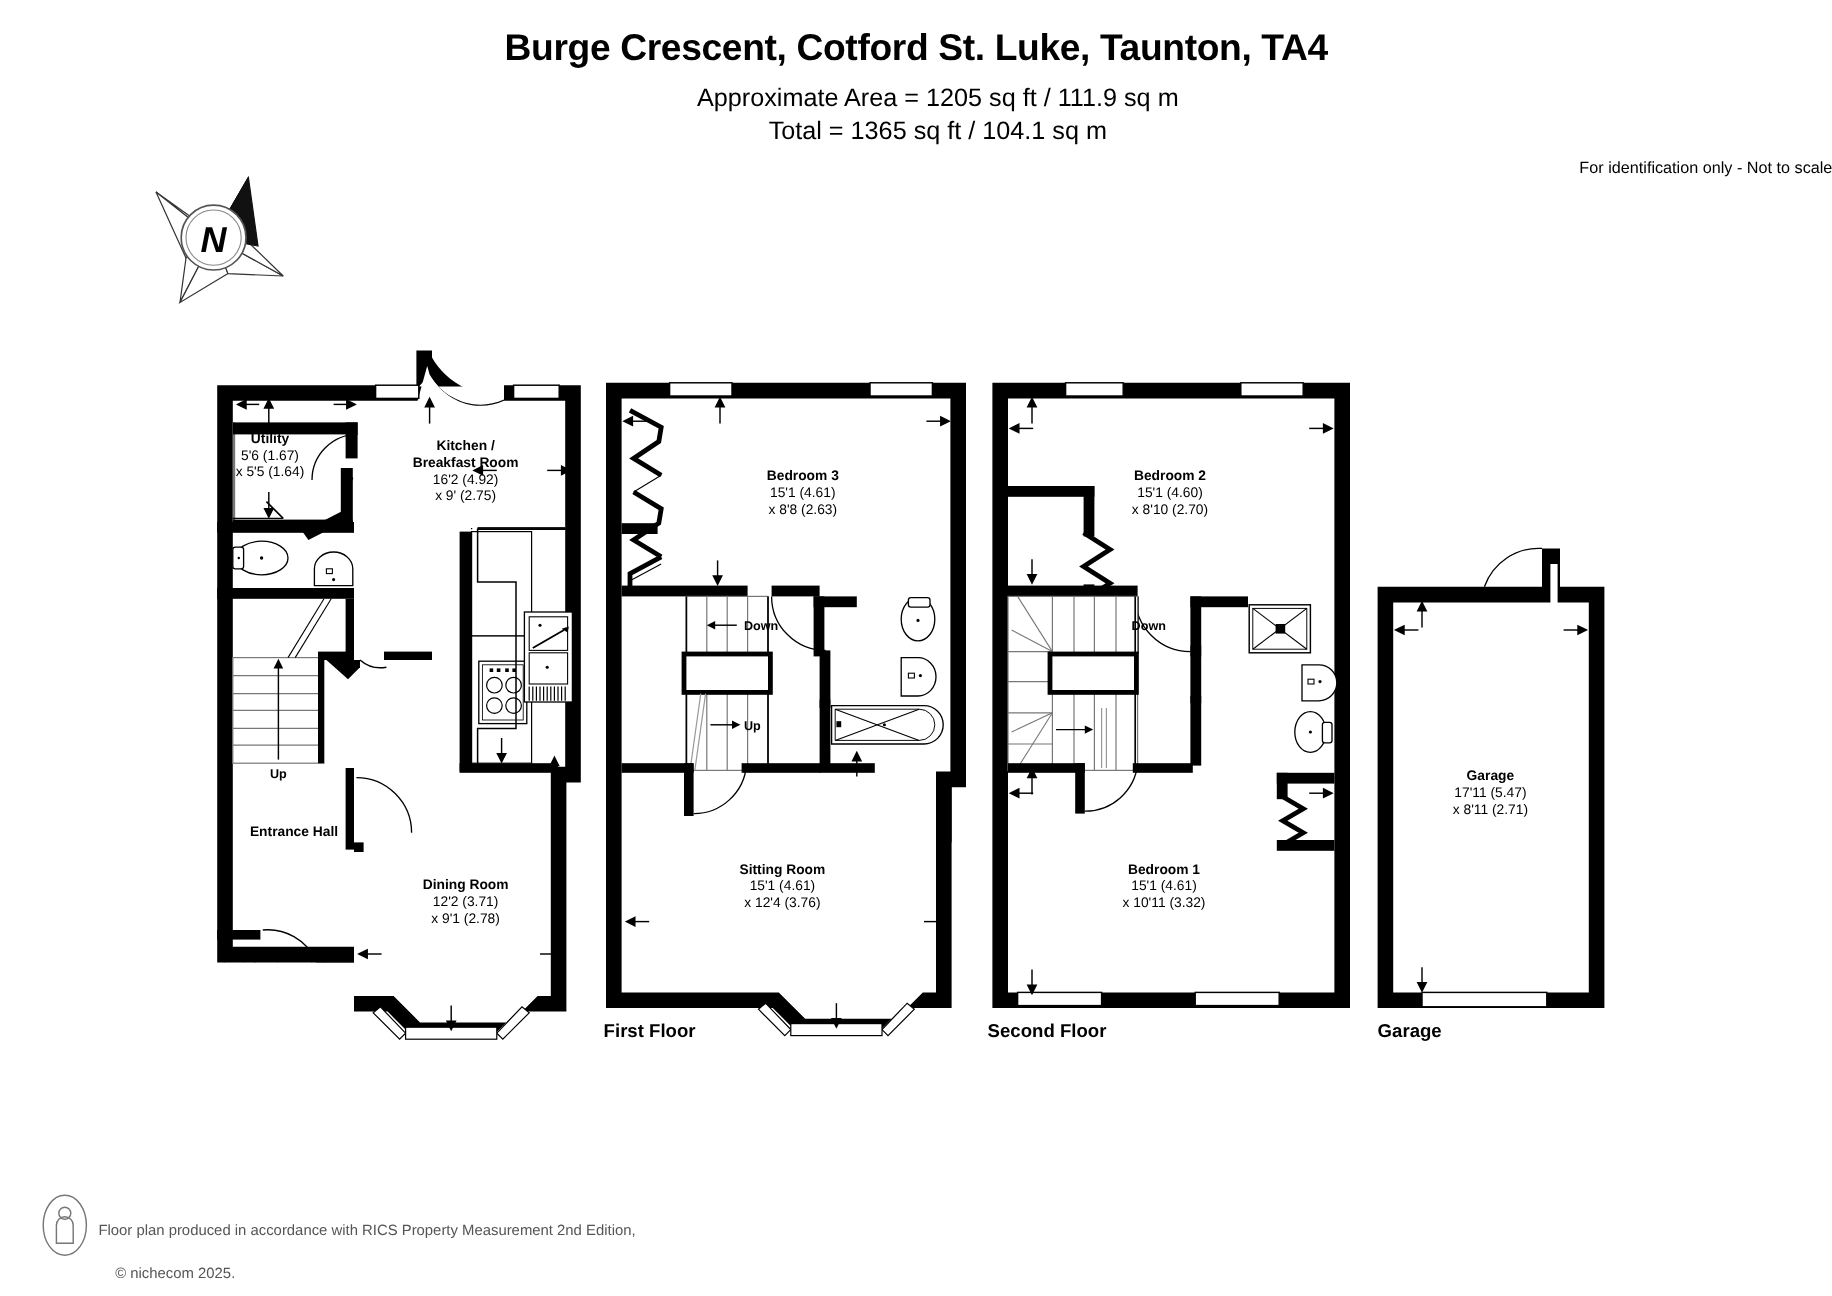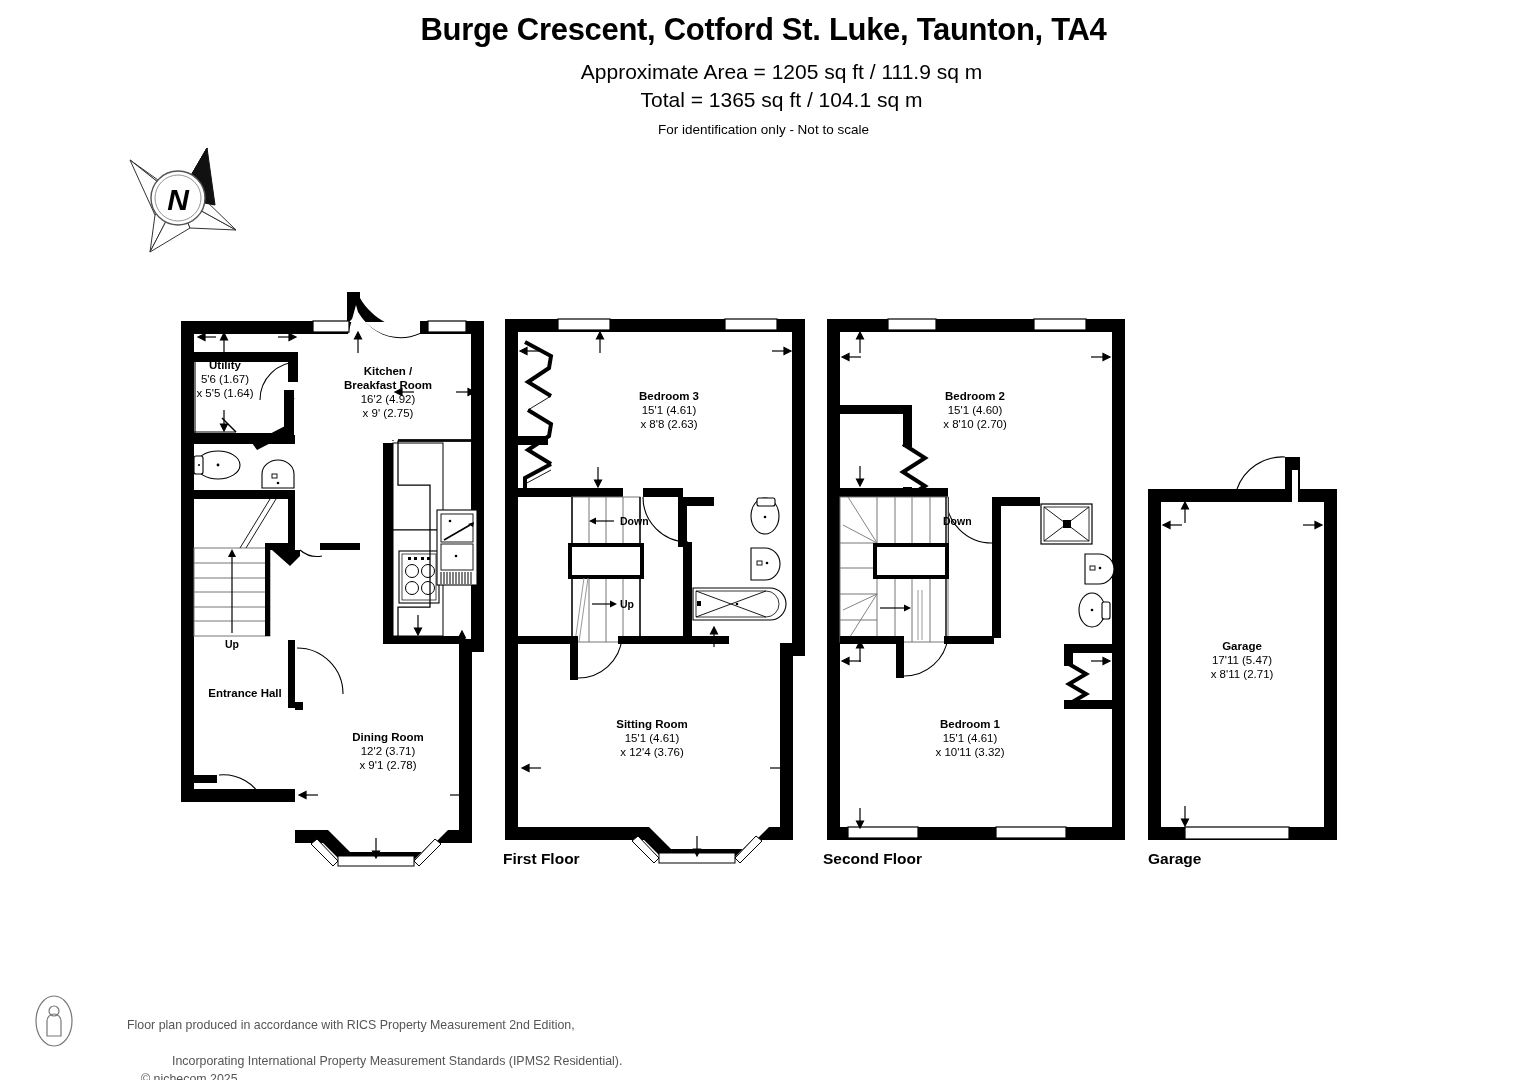--- a/index.html
+++ b/index.html
@@ -3,31 +3,31 @@
 <meta charset="utf-8">
 <title>Floor Plan</title>
 <style>
   html,body{margin:0;padding:0;background:#ffffff;}
   body{
     width:1527px;height:1080px;position:relative;overflow:hidden;
     font-family:"Liberation Sans", sans-serif;
     color:#000000;
   }
   .header{position:absolute;left:0;top:0;width:1527px;text-align:center;}
-  .title{font-size:31px;font-weight:bold;letter-spacing:-0.3px;margin-top:12px;}
+  .title{font-size:31px;font-weight:bold;letter-spacing:-0.3px;margin-top:22px;}
   .sub{font-size:21px;margin-top:10px;line-height:1.32;}
   .sub div{margin:0;padding-left:36px;}
-  .note{font-size:13.5px;margin-top:9px;}
+  .note{font-size:13.5px;margin-top:9px;text-align:right;}
 
   #planarea{position:absolute;left:0;top:0;width:1527px;height:1080px;}
 
   .footer{position:absolute;left:34px;top:995px;display:flex;align-items:flex-start;}
   .footer .ficon{width:40px;height:52px;flex:0 0 40px;margin-right:8px;}
   .footer .ftext{font-size:12.4px;line-height:1.45;color:#555;margin-top:4px;white-space:pre-line;}
-  .footer .ftext span{display:block;margin-left:45px;}
+  .footer .ftext span{display:block;}
   .copy{color:#555;}
 
   svg text{font-family:"Liberation Sans", sans-serif;}
   .rmname{font-size:11.5px;font-weight:bold;text-anchor:middle;}
   .rmdim{font-size:11.5px;text-anchor:middle;}
   .floorlbl{font-size:15.5px;font-weight:bold;}
   .updown{font-size:10.5px;font-weight:bold;}
 </style>
 </head>
 <body>
@@ -700,16 +700,16 @@
 </svg>
 
 <div class="footer">
   <svg class="ficon" viewBox="0 0 40 52">
     <ellipse cx="20" cy="26" rx="18" ry="25" fill="none" stroke="#777" stroke-width="1.2"></ellipse>
     <circle cx="20" cy="16" r="5" fill="none" stroke="#777" stroke-width="1.2"></circle>
     <path d="M13,26 a7,7 0 0 1 14,0 l0,15 l-14,0 Z" fill="none" stroke="#777" stroke-width="1.2"></path>
   </svg>
   <div class="ftext">
     <span>Floor plan produced in accordance with RICS Property Measurement 2nd Edition,</span>
-    <span><span>Incorporating International Property Measurement Standards (IPMS2 Residential).</span><span class="copy" style="margin-left:14px;">© nichecom 2025.</span></span>
+    <span><span class="copy" style="margin-left:14px;">© nichecom 2025.</span></span>
     
   </div>
 </div>
 
 </body></html>

